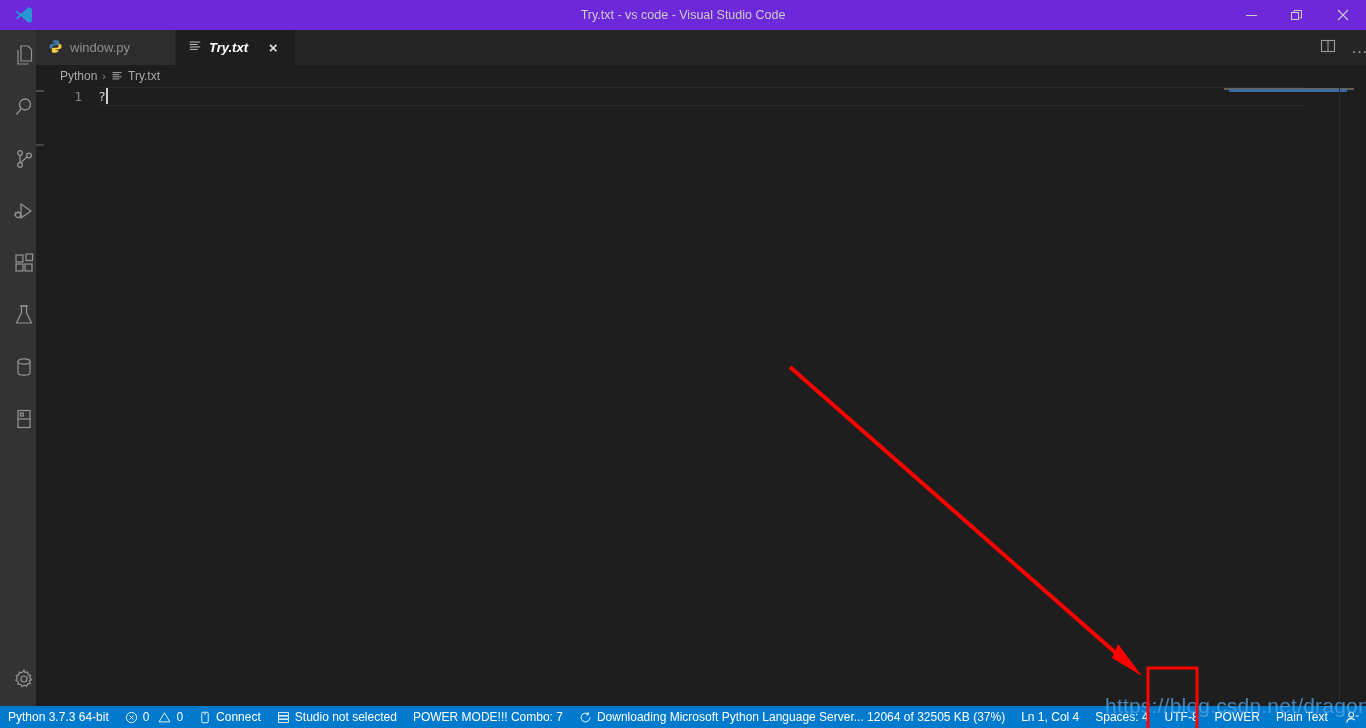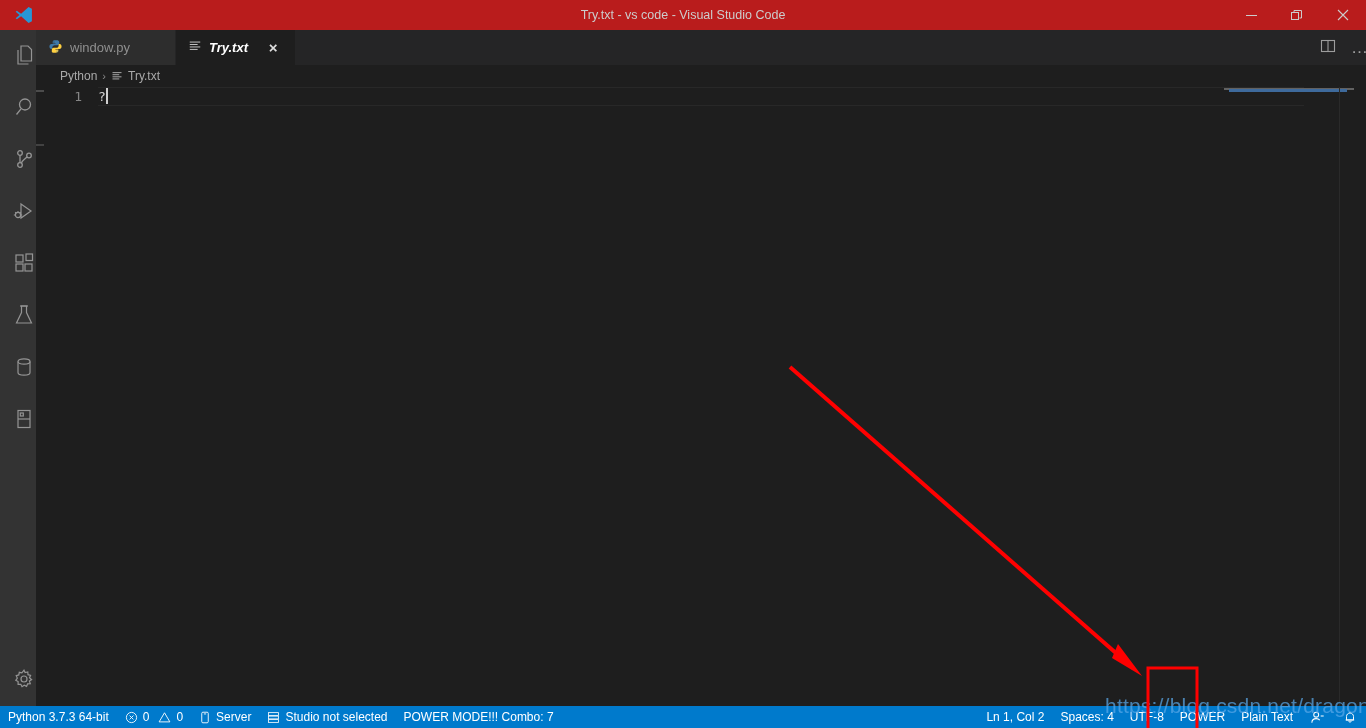--- a/index.html
+++ b/index.html
@@ -9,21 +9,21 @@
     font-family:"Liberation Sans", sans-serif;
     font-size:13px;
     color:#cccccc;
     -webkit-font-smoothing:antialiased;
   }
   #app { position:relative; width:1366px; height:728px; }
 
   
   .titlebar {
     position:absolute; top:0; left:0; width:1366px; height:30px;
-    background:#b91c1c; display:flex; align-items:center;
+    background:#6d28d9; display:flex; align-items:center;
   }
   .titlebar .logo { width:48px; height:30px; display:flex; align-items:center; justify-content:center; }
   .titlebar .title {
     position:absolute; left:0; width:1366px; text-align:center;
     font-size:12.5px; color:#cccccc; line-height:30px; pointer-events:none;
   }
   .wincontrols { position:absolute; right:0; top:0; height:30px; display:flex; z-index:3; }
   .wincontrols .wc { width:46px; height:30px; display:flex; align-items:center; justify-content:center; }
 
   
@@ -321,42 +321,51 @@
       <span>0</span>
     </div>
 
     <div class="sb">
       <span class="g">
         <svg width="12" height="13" viewBox="0 0 14 16" fill="none" stroke="#ffffff" stroke-width="1.1">
           <rect x="3" y="1.5" width="8" height="13" rx="1.4"></rect>
             <path d="M5.6 3.6 H8.4"></path>
         </svg>
       </span>
-      <span>Server</span>
+      <span>Connect</span>
     </div>
 
     <div class="sb">
       <span class="g">
         <svg width="13" height="13" viewBox="0 0 16 16" fill="none" stroke="#ffffff" stroke-width="1">
           <rect x="1.8" y="2" width="12.4" height="3.4"></rect>
           <rect x="1.8" y="6.3" width="12.4" height="3.4"></rect>
           <rect x="1.8" y="10.6" width="12.4" height="3.4"></rect>
         </svg>
       </span>
       <span>Studio not selected</span>
     </div>
 
     <div class="sb">
       <span>POWER MODE!!! Combo: 7</span>
     </div>
 
+    <div class="sb">
+      <span class="g">
+        <svg width="13" height="13" viewBox="0 0 16 16" fill="none" stroke="#ffffff" stroke-width="1.2">
+          <path d="M13.4 8 A5.4 5.4 0 1 1 11.6 4"></path>
+            <path d="M11 1.4 L11.9 4.4 L8.9 4.9"></path>
+        </svg>
+      </span>
+      <span>Downloading Microsoft Python Language Server... 12064 of 32505 KB (37%)</span>
+    </div>
 
     <div class="sbright">
       <div class="sb">
-        <span>Ln 1, Col 2</span>
+        <span>Ln 1, Col 4</span>
       </div>
       <div class="sb">
         <span>Spaces: 4</span>
       </div>
       <div class="sb">
         <span>UTF-8</span>
       </div>
       <div class="sb">
         <span>POWER</span>
       </div>

